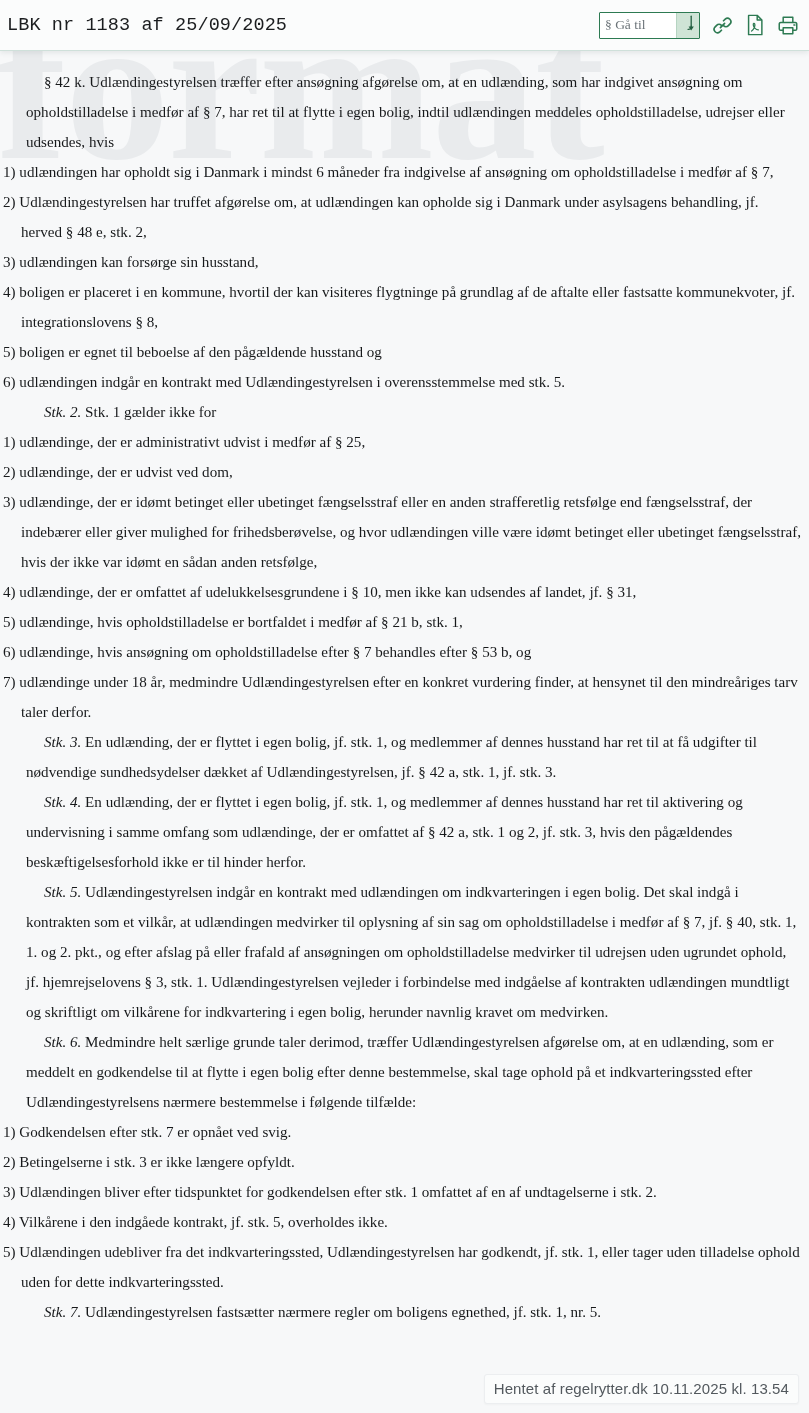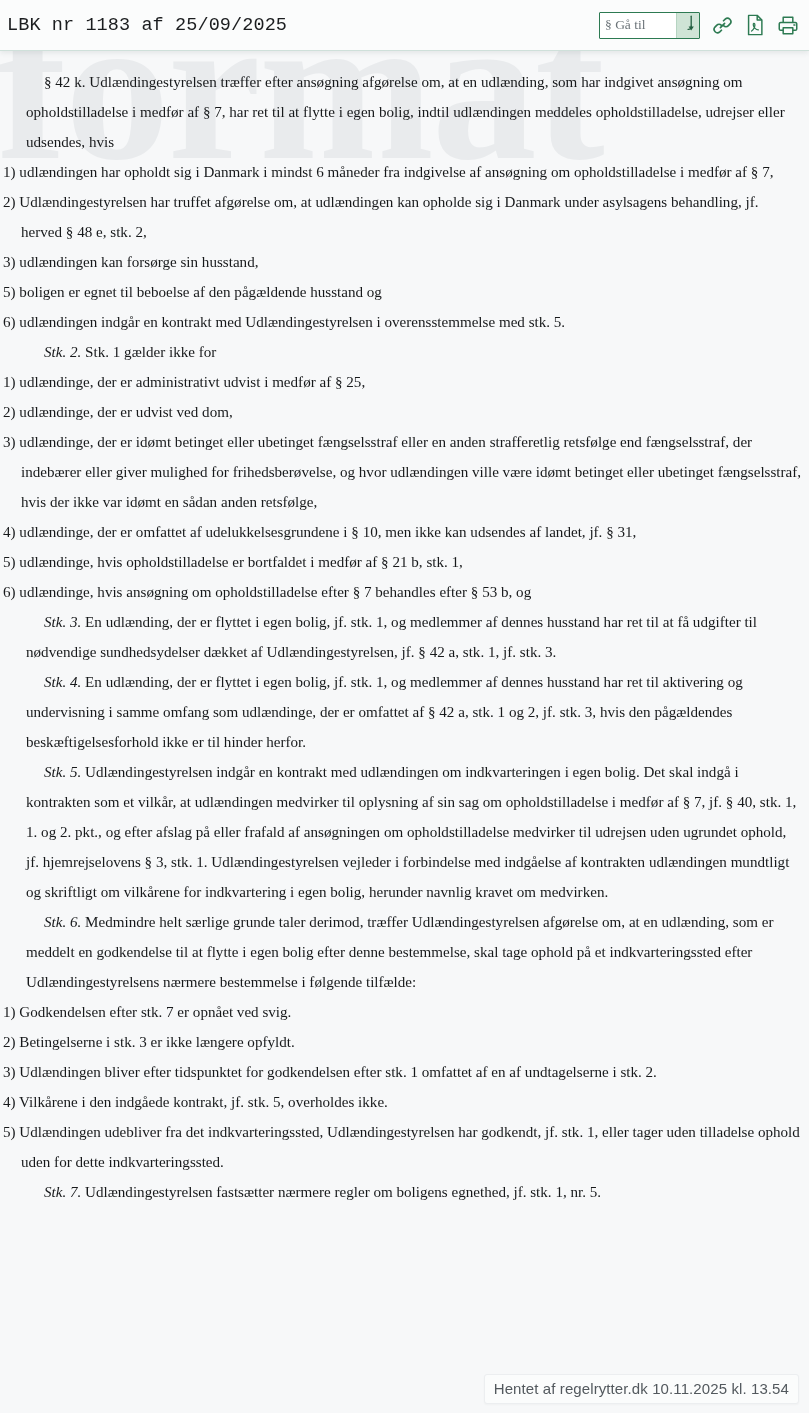--- a/index.html
+++ b/index.html
@@ -213,31 +213,33 @@
 
     </div>
   </div>
 
   <div class="content">
 
     <p class="para indent">§ 42 k. Udlændingestyrelsen træffer efter ansøgning afgørelse om, at en udlænding, som har indgivet ansøgning om opholdstilladelse i medfør af § 7, har ret til at flytte i egen bolig, indtil udlændingen meddeles opholdstilladelse, udrejser eller udsendes, hvis</p>
     <p class="para hang">1) udlændingen har opholdt sig i Danmark i mindst 6 måneder fra indgivelse af ansøgning om opholdstilladelse i medfør af § 7,</p>
     <p class="para hang">2) Udlændingestyrelsen har truffet afgørelse om, at udlændingen kan opholde sig i Danmark under asylsagens behandling, jf. herved § 48 e, stk. 2,</p>
     <p class="para hang">3) udlændingen kan forsørge sin husstand,</p>
+    <p class="para hang">4) boligen er placeret i en kommune, hvortil der kan visiteres flygtninge på grundlag af de aftalte eller fastsatte kommunekvoter, jf. integrationslovens § 8,</p>
     <p class="para hang">5) boligen er egnet til beboelse af den pågældende husstand og</p>
     <p class="para hang">6) udlændingen indgår en kontrakt med Udlændingestyrelsen i overensstemmelse med stk. 5.</p>
 
     <p class="para indent"><span class="stk">Stk. 2.</span><span> Stk. 1 gælder ikke for</span></p>
 
     <p class="para hang">1) udlændinge, der er administrativt udvist i medfør af § 25,</p>
     <p class="para hang">2) udlændinge, der er udvist ved dom,</p>
     <p class="para hang">3) udlændinge, der er idømt betinget eller ubetinget fængselsstraf eller en anden strafferetlig retsfølge end fængselsstraf, der indebærer eller giver mulighed for frihedsberøvelse, og hvor udlændingen ville være idømt betinget eller ubetinget fængselsstraf, hvis der ikke var idømt en sådan anden retsfølge,</p>
     <p class="para hang">4) udlændinge, der er omfattet af udelukkelsesgrundene i § 10, men ikke kan udsendes af landet, jf. § 31,</p>
     <p class="para hang">5) udlændinge, hvis opholdstilladelse er bortfaldet i medfør af § 21 b, stk. 1,</p>
     <p class="para hang">6) udlændinge, hvis ansøgning om opholdstilladelse efter § 7 behandles efter § 53 b, og</p>
+    <p class="para hang">7) udlændinge under 18 år, medmindre Udlændingestyrelsen efter en konkret vurdering finder, at hensynet til den mindreåriges tarv taler derfor.</p>
 
     <p class="para indent"><span class="stk">Stk. 3.</span><span> En udlænding, der er flyttet i egen bolig, jf. stk. 1, og medlemmer af dennes husstand har ret til at få udgifter til nødvendige sundhedsydelser dækket af Udlændingestyrelsen, jf. § 42 a, stk. 1, jf. stk. 3.</span></p>
     <p class="para indent"><span class="stk">Stk. 4.</span><span> En udlænding, der er flyttet i egen bolig, jf. stk. 1, og medlemmer af dennes husstand har ret til aktivering og undervisning i samme omfang som udlændinge, der er omfattet af § 42 a, stk. 1 og 2, jf. stk. 3, hvis den pågældendes beskæftigelsesforhold ikke er til hinder herfor.</span></p>
     <p class="para indent"><span class="stk">Stk. 5.</span><span> Udlændingestyrelsen indgår en kontrakt med udlændingen om indkvarteringen i egen bolig. Det skal indgå i kontrakten som et vilkår, at udlændingen medvirker til oplysning af sin sag om opholdstilladelse i medfør af § 7, jf. § 40, stk. 1, 1. og 2. pkt., og efter afslag på eller frafald af ansøgningen om opholdstilladelse medvirker til udrejsen uden ugrundet ophold, jf. hjemrejselovens § 3, stk. 1. Udlændingestyrelsen vejleder i forbindelse med indgåelse af kontrakten udlændingen mundtligt og skriftligt om vilkårene for indkvartering i egen bolig, herunder navnlig kravet om medvirken.</span></p>
     <p class="para indent"><span class="stk">Stk. 6.</span><span> Medmindre helt særlige grunde taler derimod, træffer Udlændingestyrelsen afgørelse om, at en udlænding, som er meddelt en godkendelse til at flytte i egen bolig efter denne bestemmelse, skal tage ophold på et indkvarteringssted efter Udlændingestyrelsens nærmere bestemmelse i følgende tilfælde:</span></p>
 
     <p class="para hang">1) Godkendelsen efter stk. 7 er opnået ved svig.</p>
     <p class="para hang">2) Betingelserne i stk. 3 er ikke længere opfyldt.</p>
     <p class="para hang">3) Udlændingen bliver efter tidspunktet for godkendelsen efter stk. 1 omfattet af en af undtagelserne i stk. 2.</p>
     <p class="para hang">4) Vilkårene i den indgåede kontrakt, jf. stk. 5, overholdes ikke.</p>

